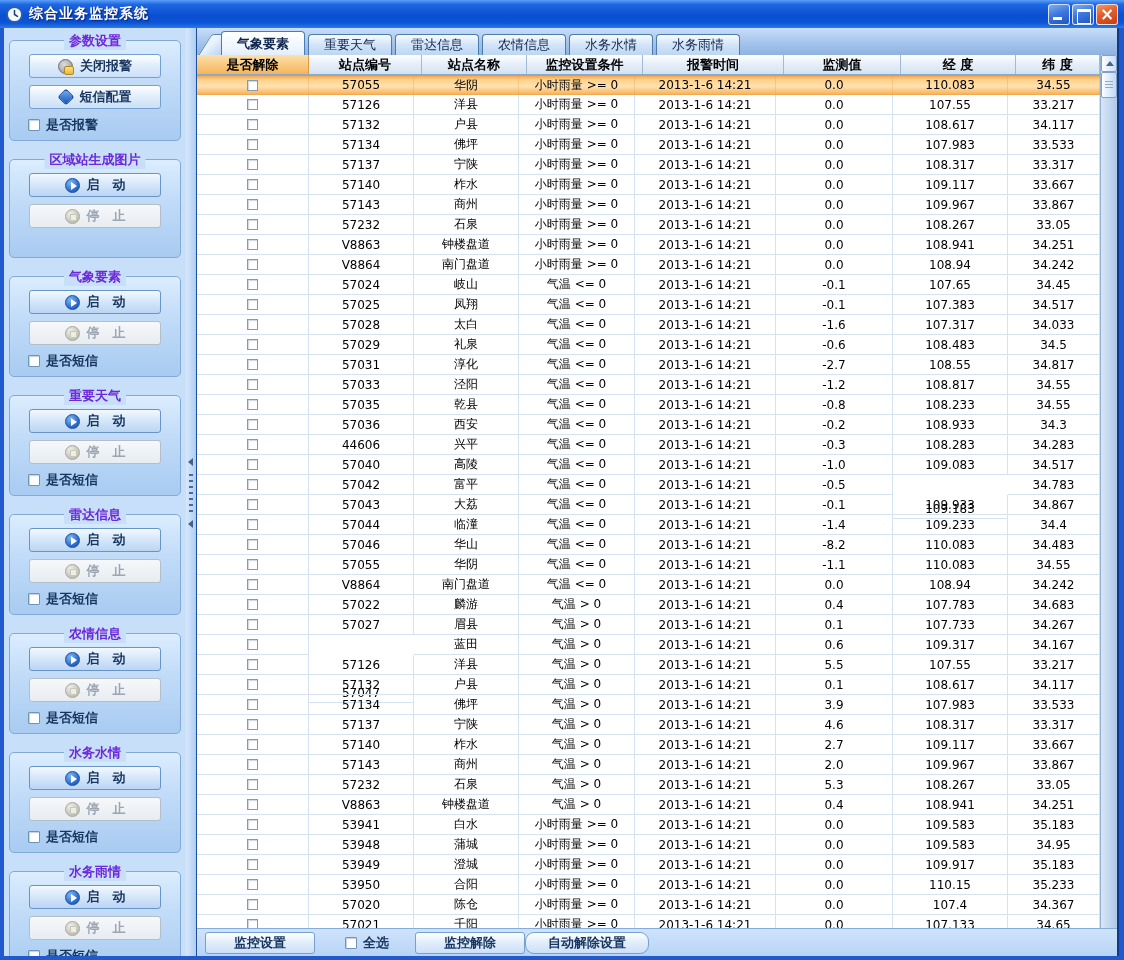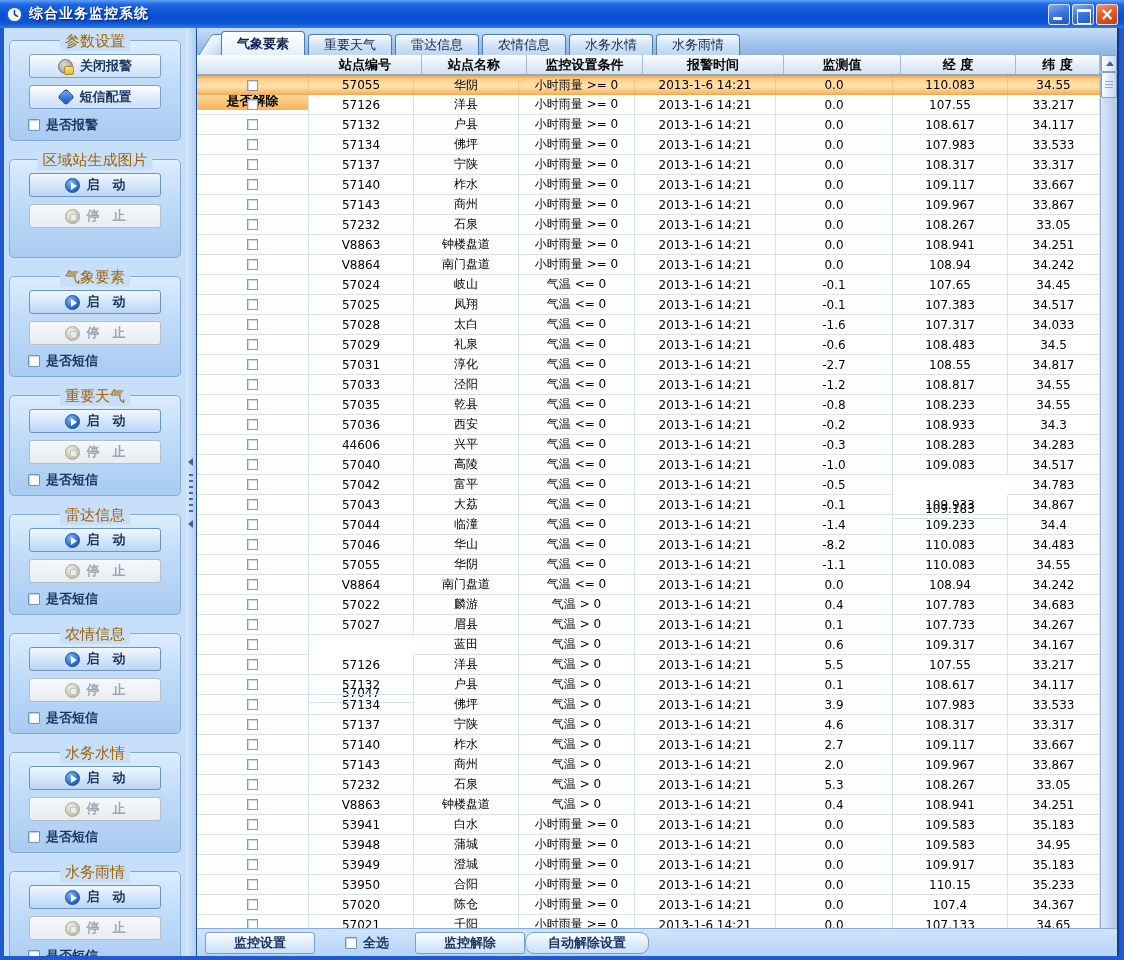--- a/index.html
+++ b/index.html
@@ -23,21 +23,21 @@
   
   .app-body { position:absolute; top:28px; left:4px; right:5px; bottom:4px; display:flex; background:#C7DFF9; }
 
   
   .sidebar { width:182px; flex:none; background:#C7DFF9; overflow:hidden; padding-top:2px; }
   .group { position:relative; margin:18px 5px 0 5px; border:1px solid #83AAD6; border-radius:5px;
     background:linear-gradient(180deg,#DCEDFE 0%,#C2DCF8 40%,#A8CBF1 100%); padding:13px 8px 6px 8px; }
   .group:first-child { margin-top:10px; }
   .group.no-check { padding-bottom:22px; }
   .group-title { position:absolute; top:-9px; left:50%; transform:translateX(-50%); background:#C7DFF9;
-    padding:0 5px; font-size:15px; font-weight:normal; color:#a16207; white-space:nowrap; }
+    padding:0 5px; font-size:13px; font-weight:bold; color:#6d28d9; white-space:nowrap; }
   .btn-xp { height:24px; width:132px; margin:0 auto 7px auto; display:flex; align-items:center; justify-content:center; gap:7px;
     background:linear-gradient(180deg,#FEFFFF,#E2EEFB 45%,#CBE0F8); border:1px solid #76A0D0; border-radius:3px;
     font-size:13px; font-weight:bold; color:#17355F; cursor:default; }
   .btn-xp.start { background:linear-gradient(180deg,#F2F8FE,#D7E8FA 45%,#BAD5F3); border-color:#6795C8; }
   .btn-xp.disabled { background:linear-gradient(180deg,#F6F8FA,#E7ECF1); border-color:#B4BEC9; color:#9BA6B2; }
   .icon { width:15px; height:15px; display:inline-block; position:relative; flex:none; }
   .icon.play { background:radial-gradient(circle at 35% 30%,#7FB5F2,#1D5FC2 75%); border:1px solid #1A4FA0; border-radius:50%; }
   .icon.play::after { content:''; position:absolute; left:5px; top:3px; border-left:6px solid #fff; border-top:4px solid transparent; border-bottom:4px solid transparent; }
   .icon.stopc { background:radial-gradient(circle at 35% 30%,#EFEFE8,#BDBDB2 75%); border:1px solid #A8A89C; border-radius:50%; }
   .icon.stopc::after { content:''; position:absolute; left:4px; top:4px; width:5px; height:5px; background:#EDEDE2; border:1px solid #C8C8BC; }
@@ -66,21 +66,21 @@
   .tab { height:21px; line-height:20px; padding:0 15px; margin-right:3px; font-size:13px; color:#10264E;
     background:linear-gradient(180deg,#F7FBFF,#D2E4F8 50%,#BCD6F2); border:1px solid #4C7BB0; border-bottom:none;
     border-radius:4px 4px 0 0; }
   .tab.active { height:24px; line-height:23px; font-weight:bold; background:linear-gradient(180deg,#FFFFFF,#EDF5FD 70%,#E2EEFA); z-index:2; }
 
   .table-area { flex:1; position:relative; background:#fff; min-height:0; }
   .grid { position:absolute; left:0; top:0; right:17px; bottom:0; overflow:hidden; display:flex; flex-direction:column; }
   .thead { height:20px; flex:none; display:flex; background:linear-gradient(180deg,#FFFFFF 0%,#E9F1FA 40%,#D2E2F2 100%); border-bottom:1px solid #8EA8C8; }
   .th { display:flex; align-items:center; justify-content:center; font-size:13px; font-weight:bold; color:#000;
     border-right:1px solid #A3BAD6; height:100%; flex:none; }
-  .th.hl { background:linear-gradient(180deg,#FCE0AC,#F6B458); border-right-color:#D99A43;margin-top:36px; }
+  .th.hl { background:linear-gradient(180deg,#FCE0AC,#F6B458); border-right-color:#D99A43; }
   .th:last-child { flex:1; }
   .rows { flex:1; overflow:hidden; }
   .row { display:flex; height:20px; }
   .cell { display:flex; align-items:center; justify-content:center; font-size:12px; color:#000;
     border-right:1px solid #D5E2F0; border-bottom:1px solid #D5E2F0; height:100%; flex:none; }
   .cell:last-child { flex:1; }
   .row.selected { background:linear-gradient(180deg,#F5A84E 0%,#FFD18C 20%,#FFE2B0 55%,#F8AC51 100%); border-top:1px solid #E8993B; }
   .row.selected .cell { border-color:rgba(230,160,70,.35); }
   .rowcb { width:11px; height:11px; background:#fff; border:1px solid #7E9CB8; box-shadow:inset 1px 1px 1px rgba(90,120,160,.3); }
 

